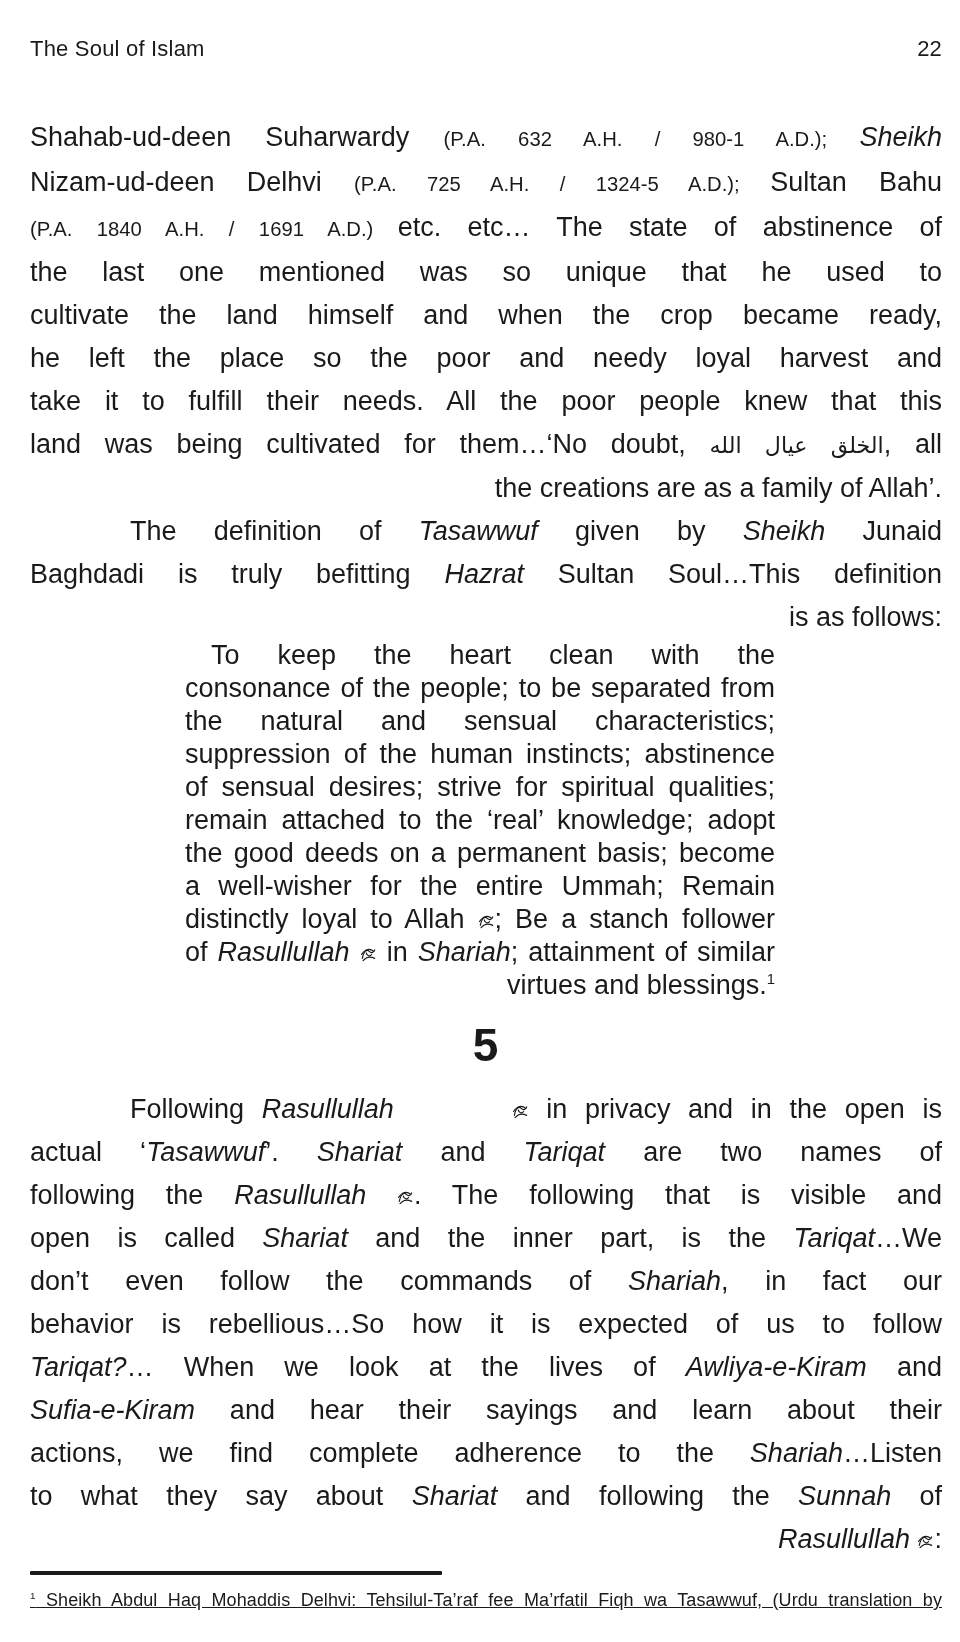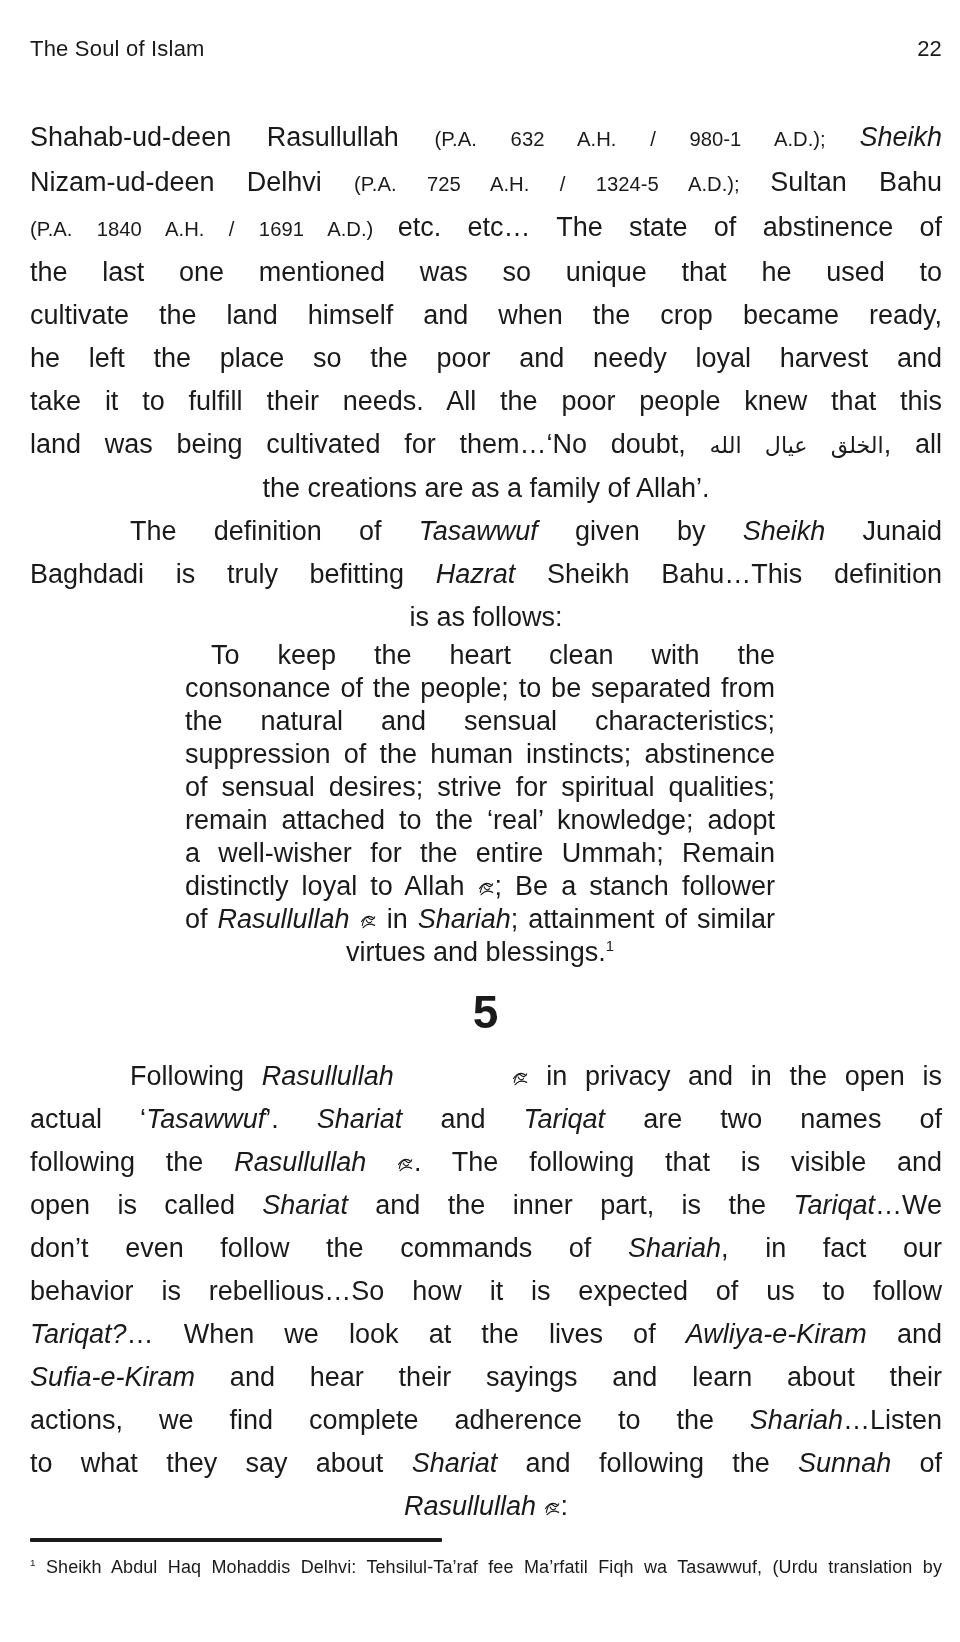--- a/index.html
+++ b/index.html
@@ -14,83 +14,84 @@
     font-family: "Liberation Sans", sans-serif;
     padding: 22px 18px 0 30px;
     overflow: hidden;
   }
   .hdr {
     display: flex; justify-content: space-between; align-items: baseline;
     font-size: 22px; line-height: 26px; letter-spacing: 0.2px;
   }
   .page-body { margin-top: 54px; }
 
-  .ln { text-align: center; }
+  .ln { text-align: right; }
   .ln.j { text-align: justify; text-align-last: justify; }
 
   .b-para { font-size: 27px; }
   .b-para .ln { line-height: 43px; }
   .b-para .ln.ind { text-indent: 100px; }
 
   .b-quote { font-size: 27px; width: 590px; margin-left: 155px; }
   .b-quote .ln { line-height: 33px; }
   .b-quote .ln.ind { text-indent: 26px; }
 
   .section-num {
     font-size: 46px; line-height: 50px; font-weight: 700;
     text-align: center; margin: 18px 0;
     letter-spacing: 1px;
   }
 
   .foot-rule {
     width: 412px; height: 4px; background: var(--ink);
     margin-top: 10px; border-radius: 1px;
   }
-  .b-foot { font-size: 18px; margin-top: 10px; letter-spacing: 0.1px; }
+  .b-foot { font-size: 18px; margin-top: 10px; letter-spacing: 0.1px; text-decoration: underline; }
   .b-foot .ln { line-height: 30px; }
 
   .it  { font-style: italic; }
   .sm  { font-size: 0.75em; }
   .ar  { font-family: "DejaVu Sans", sans-serif; font-size: 0.82em; }
   .sup { font-size: 0.55em; vertical-align: super; line-height: 0; }
   .hon { display: inline-block; color: var(--ink); }
   .hon svg { vertical-align: -2px; }
 </style>
 </head>
 <body>
 
 <div class="page">
   <div class="hdr">
     <span>The Soul of Islam</span>
     <span>22</span>
   </div>
   <div class="page-body">
       <div class="b-para">
-        <div class="ln j"><span class="">Shahab-ud-deen Rasullullah </span><span class="sm">(P.A. 632 A.H. / 980-1 A.D.); </span><span class="it">Sheikh</span></div>
+        <div class="ln j"><span class="">Shahab-ud-deen Suharwardy </span><span class="sm">(P.A. 632 A.H. / 980-1 A.D.); </span><span class="it">Sheikh</span></div>
         <div class="ln j"><span class="">Nizam-ud-deen Delhvi </span><span class="sm">(P.A. 725 A.H. / 1324-5 A.D.); </span><span class="">Sultan Bahu</span></div>
         <div class="ln j"><span class="sm">(P.A. 1840 A.H. / 1691 A.D.) </span><span class="">etc. etc… The state of abstinence of</span></div>
         <div class="ln j"><span class="">the last one mentioned was so unique that he used to</span></div>
         <div class="ln j"><span class="">cultivate the land himself and when the crop became ready,</span></div>
         <div class="ln j"><span class="">he left the place so the poor and needy loyal harvest and</span></div>
         <div class="ln j"><span class="">take it to fulfill their needs. All the poor people knew that this</span></div>
         <div class="ln j"><span class="">land was being cultivated for them…‘No doubt, </span><span class="ar">الخلق عيال الله</span><span class="">, all</span></div>
         <div class="ln"><span class="">the creations are as a family of Allah’.</span></div>
       </div>
       <div class="b-para">
         <div class="ln j ind"><span class="">The definition of </span><span class="it">Tasawwuf</span><span class=""> given by </span><span class="it">Sheikh</span><span class=""> Junaid</span></div>
-        <div class="ln j"><span class="">Baghdadi is truly befitting </span><span class="it">Hazrat</span><span class=""> Sheikh Bahu…This definition</span></div>
+        <div class="ln j"><span class="">Baghdadi is truly befitting </span><span class="it">Hazrat</span><span class=""> Sultan Soul…This definition</span></div>
         <div class="ln"><span class="">is as follows:</span></div>
       </div>
       <div class="b-quote">
         <div class="ln j ind"><span class="">To keep the heart clean with the</span></div>
         <div class="ln j"><span class="">consonance of the people; to be separated from</span></div>
         <div class="ln j"><span class="">the natural and sensual characteristics;</span></div>
         <div class="ln j"><span class="">suppression of the human instincts; abstinence</span></div>
         <div class="ln j"><span class="">of sensual desires; strive for spiritual qualities;</span></div>
         <div class="ln j"><span class="">remain attached to the ‘real’ knowledge; adopt</span></div>
+        <div class="ln j"><span class="">the good deeds on a permanent basis; become</span></div>
         <div class="ln j"><span class="">a well-wisher for the entire Ummah; Remain</span></div>
         <div class="ln j"><span class="">distinctly loyal to Allah </span><span class="hon"><svg viewBox="0 0 22 22" width="17" height="17" aria-hidden="true">
               <g fill="none" stroke="currentColor" stroke-width="1.5" stroke-linecap="round">
                 <path d="M3 16 C5 6 9 4 12 7 C15 10 18 8 19 5"></path>
                 <path d="M2 11 C7 3 13 3 18 7"></path>
                 <path d="M4 19 C9 13 15 14 19 16"></path>
                 <path d="M8 9 C9 13 13 14 15 11"></path>
               </g>
             </svg></span><span class="">; Be a stanch follower</span></div>
         <div class="ln j"><span class="">of </span><span class="it">Rasullullah</span><span class=""> </span><span class="hon"><svg viewBox="0 0 22 22" width="17" height="17" aria-hidden="true">

